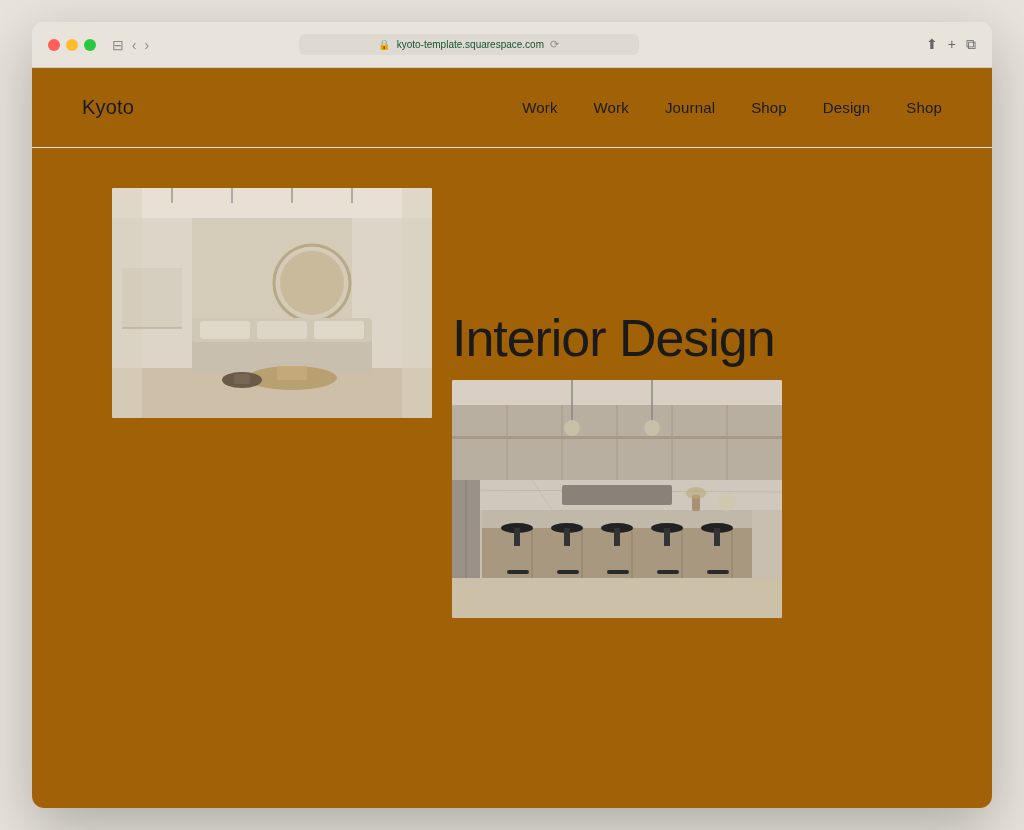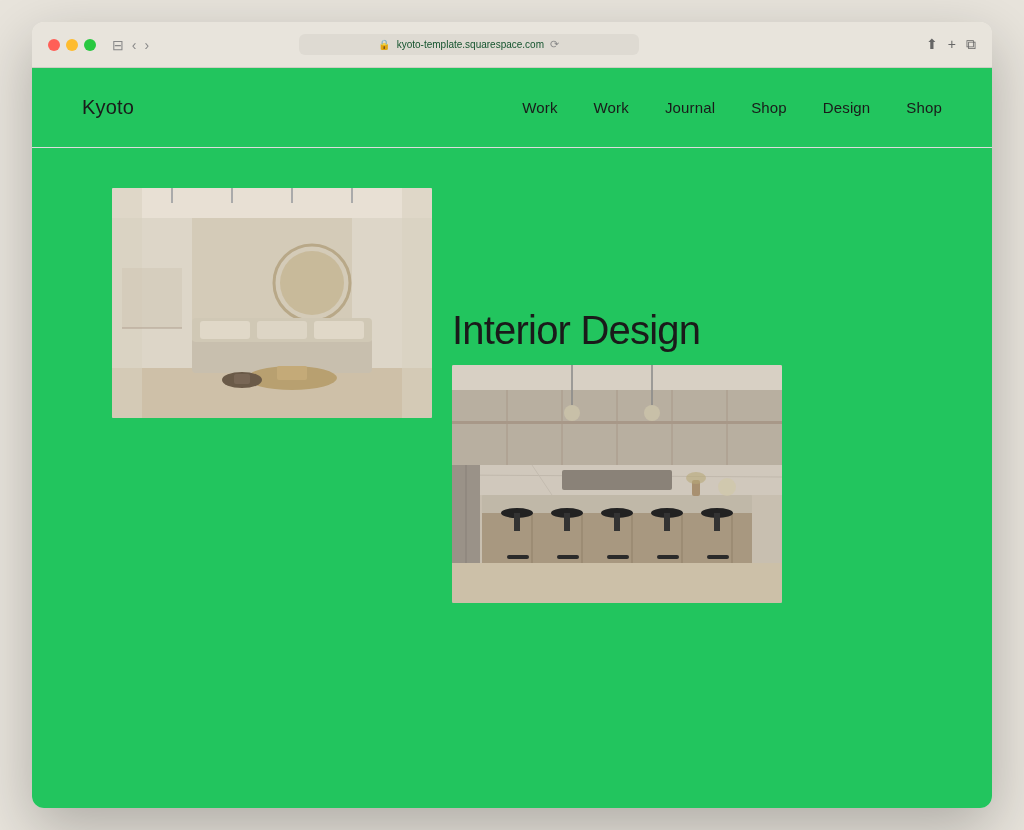--- a/index.html
+++ b/index.html
@@ -88,21 +88,21 @@
       margin-left: auto;
     }
 
     .action-btn {
       color: #666;
       font-size: 14px;
     }
 
     
     .site-content {
-      background: #22c55e;
+      background: #a16207;
       min-height: 700px;
     }
 
     
     .site-nav {
       display: flex;
       align-items: center;
       justify-content: space-between;
       padding: 28px 50px;
       border-bottom: 1px solid #ddd;
@@ -159,21 +159,21 @@
 
     
     .item-interior {
       position: absolute;
       top: 120px;
       right: 0;
       width: 460px;
     }
 
     .item-interior .category-title {
-      font-size: 40px;
+      font-size: 52px;
       font-weight: 400;
       color: #1a1a1a;
       letter-spacing: -0.02em;
       margin-bottom: 12px;
     }
 
     
     .item-product {
       position: absolute;
       bottom: 30px;

